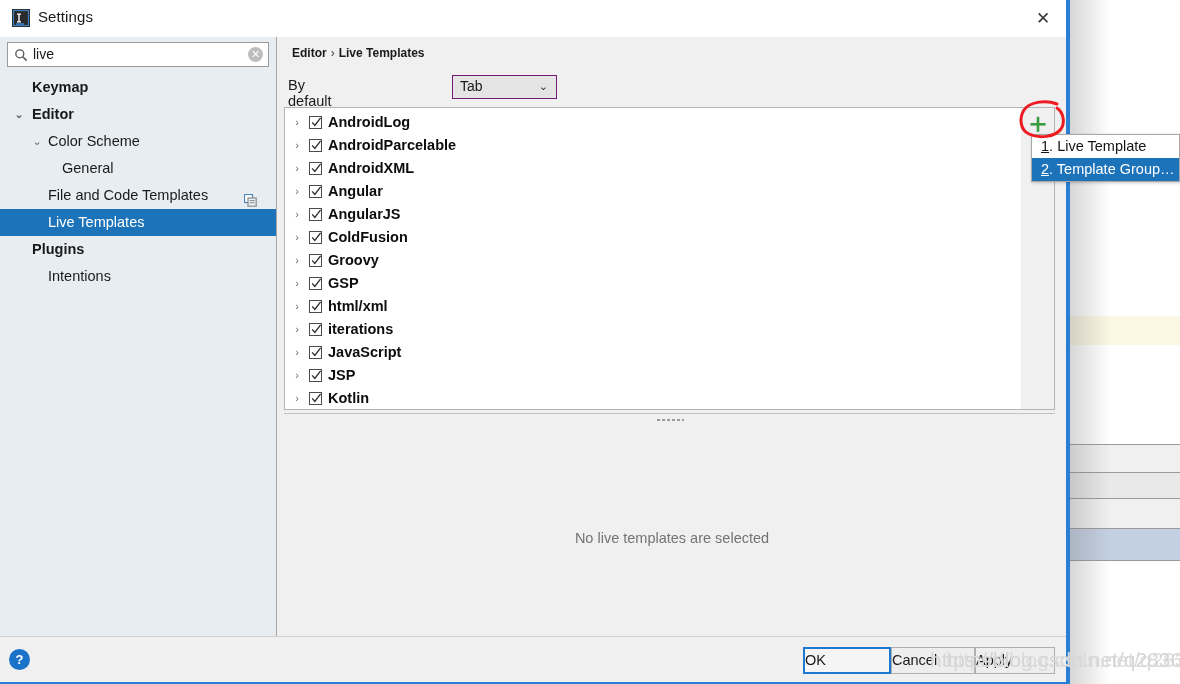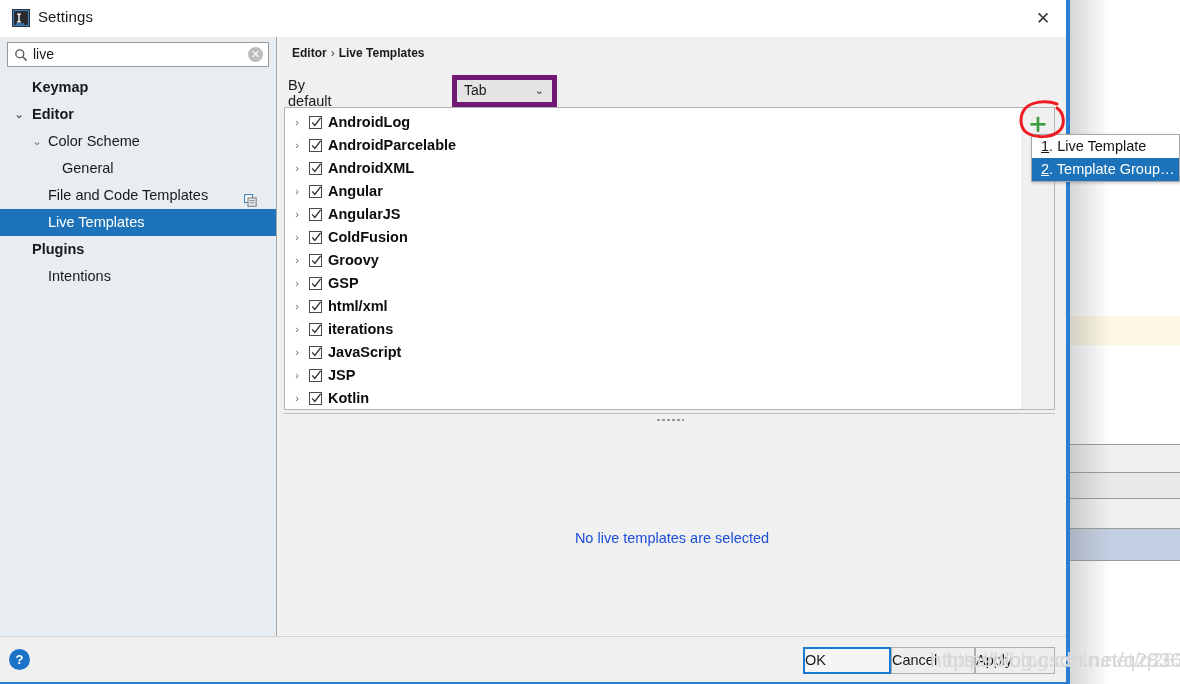--- a/index.html
+++ b/index.html
@@ -105,22 +105,22 @@
   }
   .breadcrumb {
     position: absolute; left: 14px; top: 9px;
     font-size: 12px; font-weight: bold; color: #1a1a1a;
   }
   .breadcrumb .sep { font-weight: normal; color: #4a4a4a; padding: 0 4px; }
 
   .expand-row { position: absolute; left: 10px; top: 38px; height: 24px; }
   .expand-label { position: absolute; left: 0; top: 2px; font-size: 14.5px; color: #1a1a1a; }
   .combo {
-    position: absolute; left: 164px; top: 0; width: 105px; height: 32px;
-    background: #e4e4e4; border: 5px solid #701a75; box-sizing: border-box;
+    position: absolute; left: 164px; top: 0; width: 105px; height: 24px;
+    background: #e4e4e4; border: 1px solid #701a75; box-sizing: border-box;
     cursor: default;
   }
   .combo-value { position: absolute; left: 7px; top: 2px; font-size: 14px; color: #1a1a1a; }
   .combo-arrow { position: absolute; right: 8px; top: 4px; font-size: 11px; color: #333; }
 
   .list-box {
     position: absolute; left: 6px; top: 70px; right: 11px; height: 303px;
     background: #ffffff; border: 1px solid #b4b4b4; box-sizing: border-box;
     overflow: hidden;
   }
@@ -167,21 +167,21 @@
   }
   .splitter-grip {
     position: absolute; left: 50%; transform: translateX(-50%); top: 4px;
     width: 28px; height: 4px;
     background-image: radial-gradient(#9a9a9a 40%, transparent 41%);
     background-size: 5px 4px;
   }
 
   .empty-msg {
     position: absolute; left: 0; right: 0; top: 493px; text-align: center;
-    font-size: 14.5px; color: #1d4ed8;
+    font-size: 14.5px; color: #737373;
   }
 
   
   .bottom-bar {
     position: absolute; left: 0; bottom: 0; width: 1066px; height: 46px;
     background: #f0f0f0; border-top: 1px solid #d2d2d2; box-sizing: border-box;
   }
   .help-btn {
     position: absolute; left: 9px; top: 12px; width: 21px; height: 21px;
     border-radius: 50%; background: #1a73c8; color: #ffffff;

